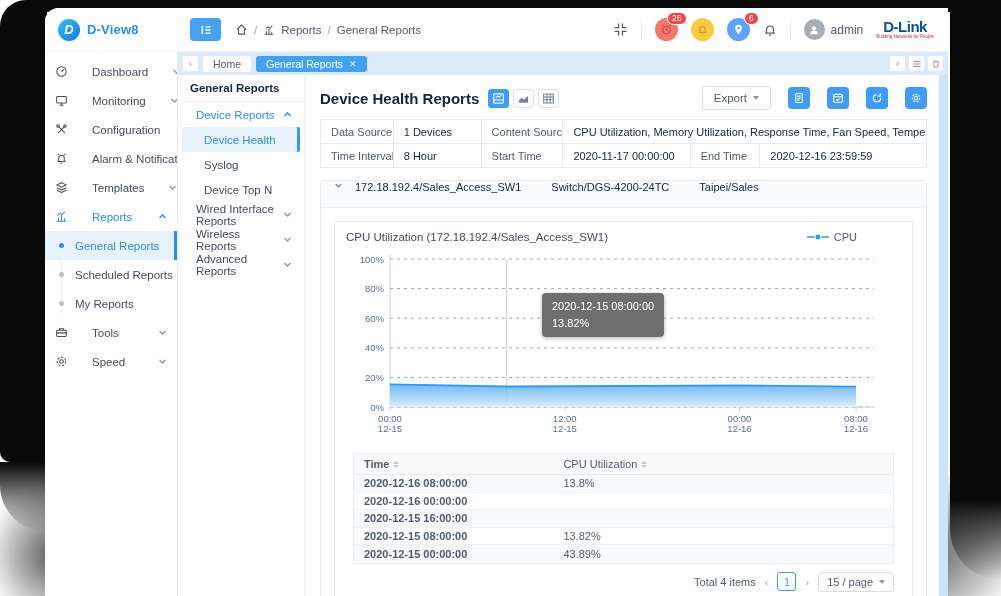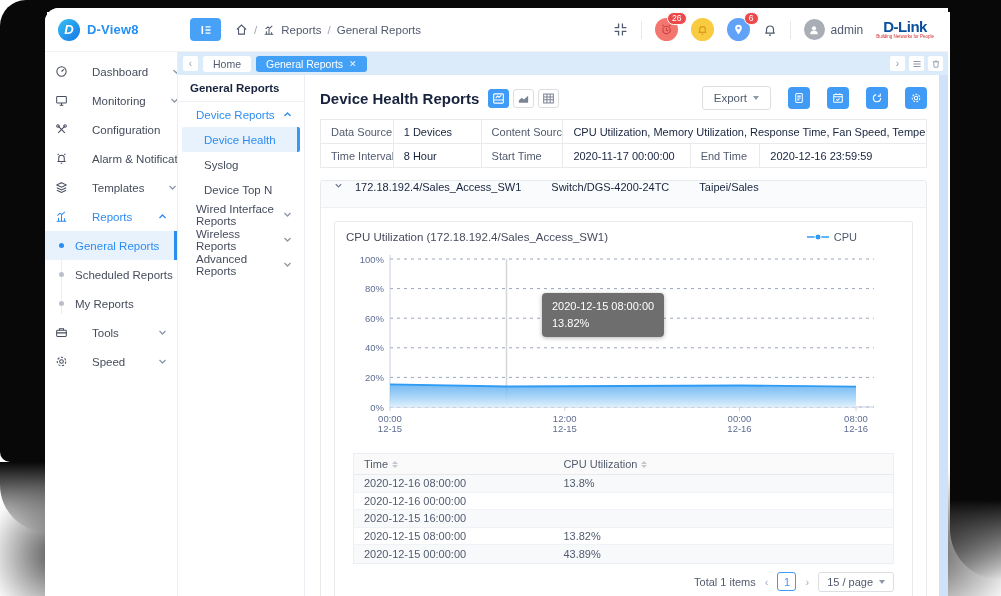--- a/index.html
+++ b/index.html
@@ -119,21 +119,21 @@
   .chart-body { position:relative; margin-top:4px; }
   .tooltip { position:absolute; left:196px; top:46px; background:rgba(104,104,104,.96); color:#fff; font-size:11px;
     padding:5px 10px; border-radius:4px; line-height:1.55; box-shadow:0 1px 4px rgba(0,0,0,.3); white-space:nowrap; }
 
   
   .data-table { margin:2px 7px 0; border:1px solid #ebeef5; font-size:11px; }
   .dt-row { display:flex; height:17.5px; align-items:center; border-bottom:1px solid #f0f2f6; color:#515a6e; }
   .dt-row:last-child { border-bottom:none; }
   .dt-row.head { height:21px; background:#fafafa; color:#515a6e; border-bottom:1px solid #e8eaec; }
   .dt-row.shade { background:#f8f9fb; }
-  .dt-c1 { width:37%; padding:0 10px; display:flex; align-items:center; gap:4px; }
+  .dt-c1 { width:37%; padding:0 10px; display:flex; align-items:center; gap:4px;font-weight:bold; }
   .dt-c2 { flex:1; padding:0 10px; display:flex; align-items:center; gap:4px; }
   .sorter { display:flex; flex-direction:column; gap:1px; cursor:pointer; }
   .sorter i { width:0; height:0; border-left:3px solid transparent; border-right:3px solid transparent; display:block; }
   .sorter .up { border-bottom:3.5px solid #c5c8ce; } .sorter .dn { border-top:3.5px solid #c5c8ce; }
 
   
   .pagination { display:flex; align-items:center; justify-content:flex-end; gap:9px; margin:8px 7px 4px; font-size:11px; color:#515a6e; }
   .pg-arrow { color:#a5adbb; font-size:11px; cursor:pointer; }
   .pg-num { width:19px; height:19px; border:1px solid #3f9bf5; color:#3f9bf5; border-radius:3px; background:#fff;
     display:flex; align-items:center; justify-content:center; cursor:pointer; }
@@ -646,21 +646,21 @@
                         <div class="dt-c2">13.82%</div>
                       </div>
                       <div class="dt-row shade">
                         <div class="dt-c1">2020-12-15 00:00:00</div>
                         <div class="dt-c2">43.89%</div>
                       </div>
                     </div>
                 </div>
 
                 <div class="pagination">
-                  <span>Total 1 items</span>
+                  <span>Total 4 items</span>
                   <span class="pg-arrow">‹</span>
                   <span class="pg-num">1</span>
                   <span class="pg-arrow">›</span>
                   <span class="pg-size">
                     <span>15 / page</span>
                     <span class="caret-down"></span>
                   </span>
                 </div>
               </div>
             </div>

